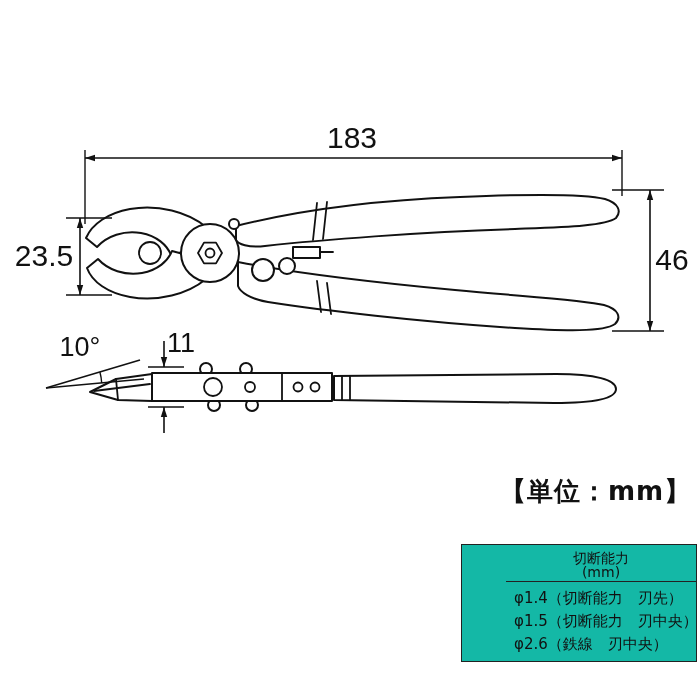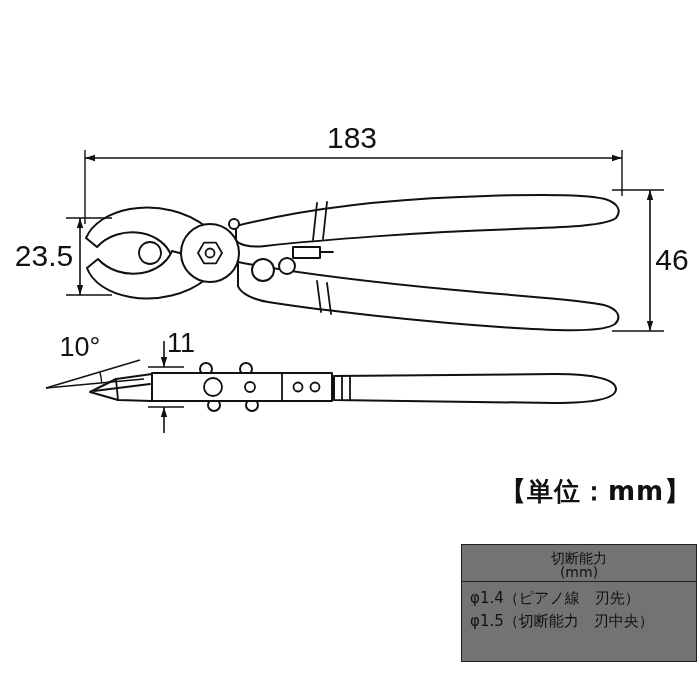--- a/index.html
+++ b/index.html
@@ -15,21 +15,21 @@
   .dimline{stroke:#111;stroke-width:1.6;fill:none;}
   .extline{stroke:#111;stroke-width:1.4;fill:none;}
   .dimtext{font-family:"Liberation Sans","DejaVu Sans",sans-serif;font-size:30px;fill:#111;}
   .dimtext-sm{font-family:"Liberation Sans","DejaVu Sans",sans-serif;font-size:27px;fill:#111;}
   .unit-label{
     position:absolute;left:500px;top:474px;width:196px;
     font-size:26px;font-weight:bold;letter-spacing:1px;white-space:nowrap;
   }
   .spec-table{
     position:absolute;left:461px;top:544px;width:236px;height:118px;
-    border:1.5px solid #222;box-sizing:border-box;background:#737373;
+    border:1.5px solid #222;box-sizing:border-box;background:#14b8a6;padding-left:44px;
   }
   .spec-header{
     border-bottom:1.5px solid #222;text-align:center;padding:5px 0 3px 0;
   }
   .spec-title{font-size:14px;line-height:16px;}
   .spec-unit{font-size:14px;line-height:12px;}
   .spec-rows{padding:5px 0 0 8px;}
   .spec-row{font-size:15px;line-height:23px;white-space:nowrap;}
 </style>
 </head>
@@ -159,16 +159,17 @@
 </svg>
 
 <div class="unit-label">【単位：mm】</div>
 
 <div class="spec-table">
   <div class="spec-header">
     <div class="spec-title">切断能力</div>
     <div class="spec-unit">(mm)</div>
   </div>
   <div class="spec-rows">
-    <div class="spec-row">φ1.4（ピアノ線　刃先）</div>
+    <div class="spec-row">φ1.4（切断能力　刃先）</div>
     <div class="spec-row">φ1.5（切断能力　刃中央）</div>
+    <div class="spec-row">φ2.6（鉄線　刃中央）</div>
   </div>
 </div>
 
 </body></html>

